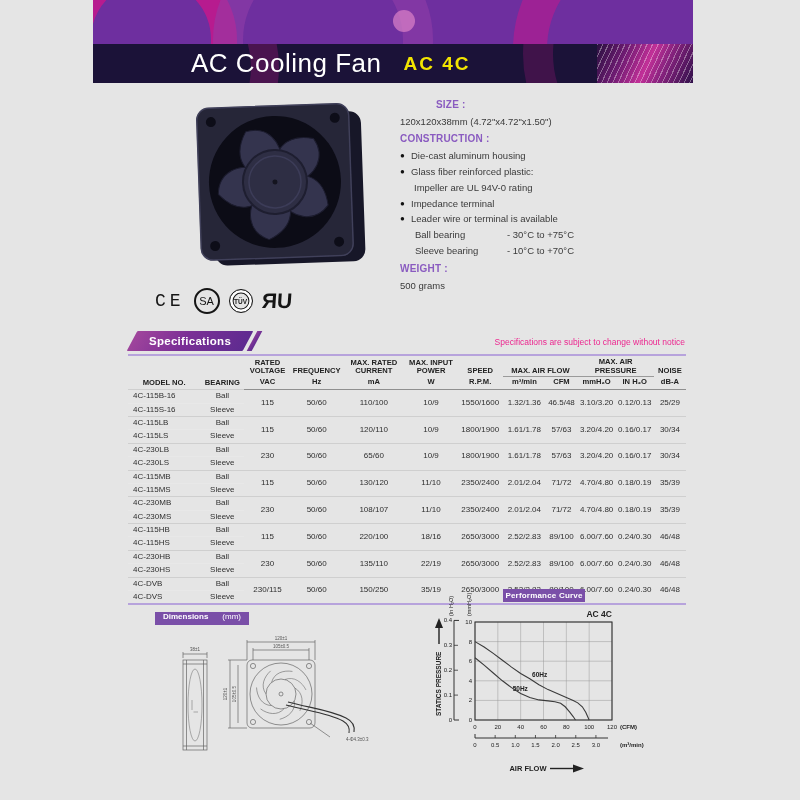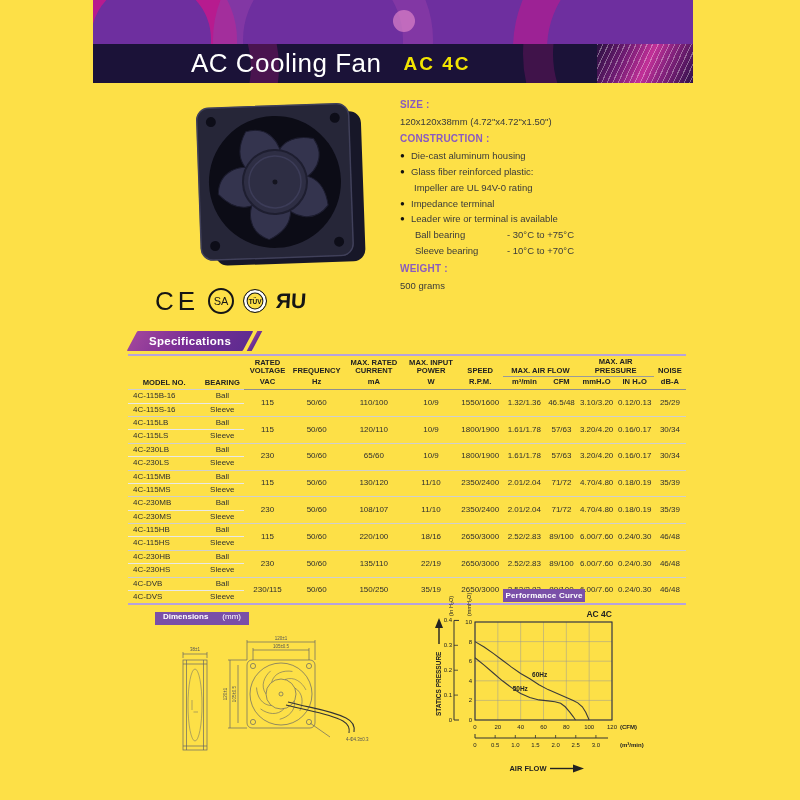--- a/index.html
+++ b/index.html
@@ -1,16 +1,16 @@
 <!DOCTYPE html>
 <html><head>
 <meta charset="utf-8">
 <style>
   html,body{margin:0;padding:0;background:#ffffff;}
-  .page{position:relative;width:800px;height:800px;background:#fde047;overflow:hidden;
+  .page{position:relative;width:800px;height:800px;background:#e5e5e5;overflow:hidden;
         font-family:"Liberation Sans","DejaVu Sans",sans-serif;color:#333;}
 
   
   .hdr{position:absolute;left:93px;top:0;width:600px;height:83px;overflow:hidden;}
   .hdr-top{position:absolute;left:0;top:0;width:100%;height:44px;background:#6e2f9f;overflow:hidden;}
   .hdr-bot{position:absolute;left:0;top:44px;width:100%;height:39px;background:#1b1238;overflow:hidden;
            display:flex;align-items:center;}
   .ring{position:absolute;border-radius:50%;}
   .r1{left:-28px;top:-46px;width:120px;height:120px;border:26px solid rgba(196,24,140,.85);}
   .r2{left:120px;top:-70px;width:160px;height:160px;border:30px solid rgba(148,62,168,.55);}
@@ -24,32 +24,32 @@
            background:repeating-linear-gradient(115deg,rgba(255,255,255,.35) 0 1px,transparent 1px 5px);}
   .hdr-title{position:relative;margin-left:98px;font-size:26px;color:#fff;letter-spacing:.5px;}
   .hdr-model{position:relative;margin-left:22px;font-size:19px;font-weight:bold;color:#f3e500;letter-spacing:2px;}
 
   
   .fan-photo{position:absolute;left:175px;top:98px;width:195px;height:170px;}
 
   
   .info{position:absolute;left:400px;top:99px;width:292px;font-size:9.5px;line-height:1.25;}
   .info h4{margin:6px 0 4px 0;font-size:10px;font-weight:bold;color:#8a5bc0;letter-spacing:.2px;}
-  .info h4:first-child{margin-top:0;}
+  .info h4:first-child{margin-top:0;margin-left:36px;}
   .info .val{color:#3a3a3a;margin:0 0 2px 0;}
   .blist{list-style:none;margin:0;padding:0;}
   .blist li{position:relative;padding-left:11px;margin:0 0 4px 0;color:#3a3a3a;}
   .blist li .dot{position:absolute;left:0;top:1px;font-size:8px;color:#111;}
   .blist li.cont{padding-left:14px;}
   .oprow{display:flex;margin:0 0 4px 0;color:#3a3a3a;}
   .oprow .nm{width:92px;padding-left:15px;}
 
   
   .certs{position:absolute;left:155px;top:285px;height:32px;display:flex;align-items:center;gap:9px;color:#151515;}
-  .ce{font-size:26px;font-weight:500;letter-spacing:4px;font-family:Liberation Sans, sans-serif;}
+  .ce{font-size:18px;font-weight:500;letter-spacing:4px;font-family:Liberation Mono, monospace;}
   .csa{width:22px;height:22px;border:2.4px solid #151515;border-radius:50%;display:flex;align-items:center;justify-content:center;
        font-size:11px;font-weight:normal;}
   .tuv{width:22px;height:22px;border:1.6px solid #151515;border-radius:50%;display:flex;align-items:center;justify-content:center;
        font-size:6.5px;font-weight:bold;box-shadow:inset 0 0 0 2.6px #fff,inset 0 0 0 3.6px #151515;}
   .ul{font-size:21px;font-weight:800;transform:skewX(-4deg);}
 
   
   .spec-banner{position:absolute;left:132px;top:331px;width:116px;height:20px;
     background:linear-gradient(100deg,#a0459c 0%,#7b2f96 45%,#5e2b90 100%);
     transform:skewX(-28deg);border-radius:1px;}
@@ -155,20 +155,21 @@
   <div class="certs">
     <span class="ce">CE</span>
     <span class="csa">SA</span>
     <span class="tuv">TÜV</span>
     <span class="ul">ЯU</span>
   </div>
 
   <div class="spec-banner">
     <span>Specifications</span>
   </div>
+  <div class="spec-notice">Specifications are subject to change without notice</div>
   <table class="spec-table" id="spec-table">
       <colgroup>
         <col style="width:72px">
         <col style="width:44px">
         <col style="width:46px">
         <col style="width:52px">
         <col style="width:62px">
         <col style="width:52px">
         <col style="width:46px">
         <col style="width:42px">

